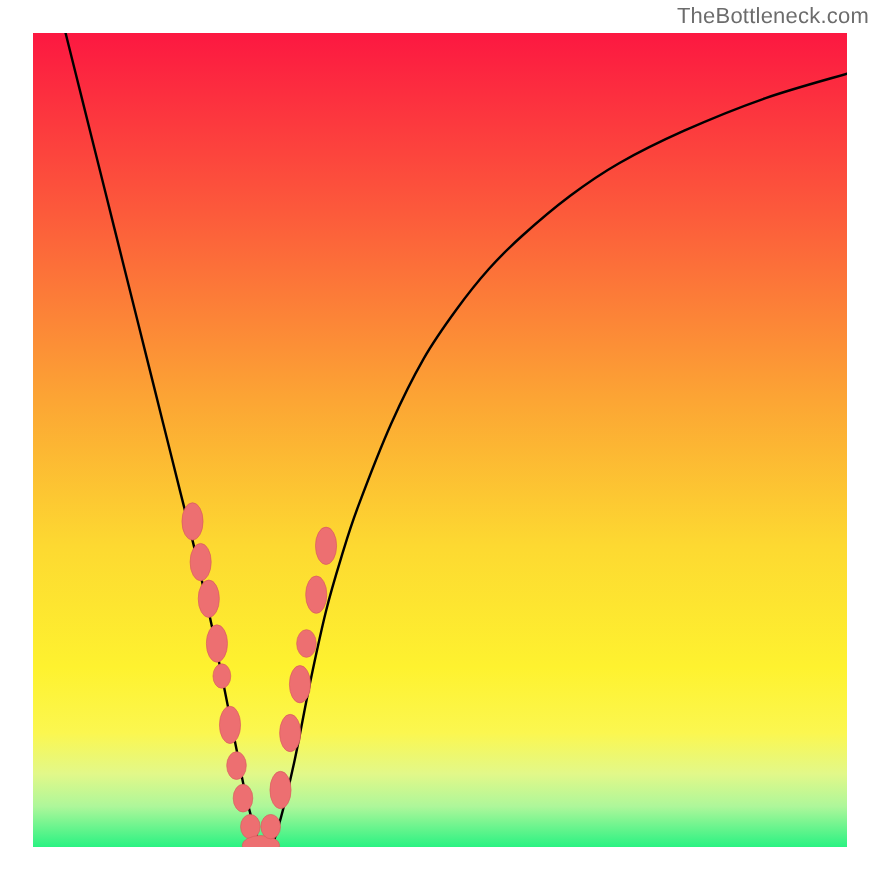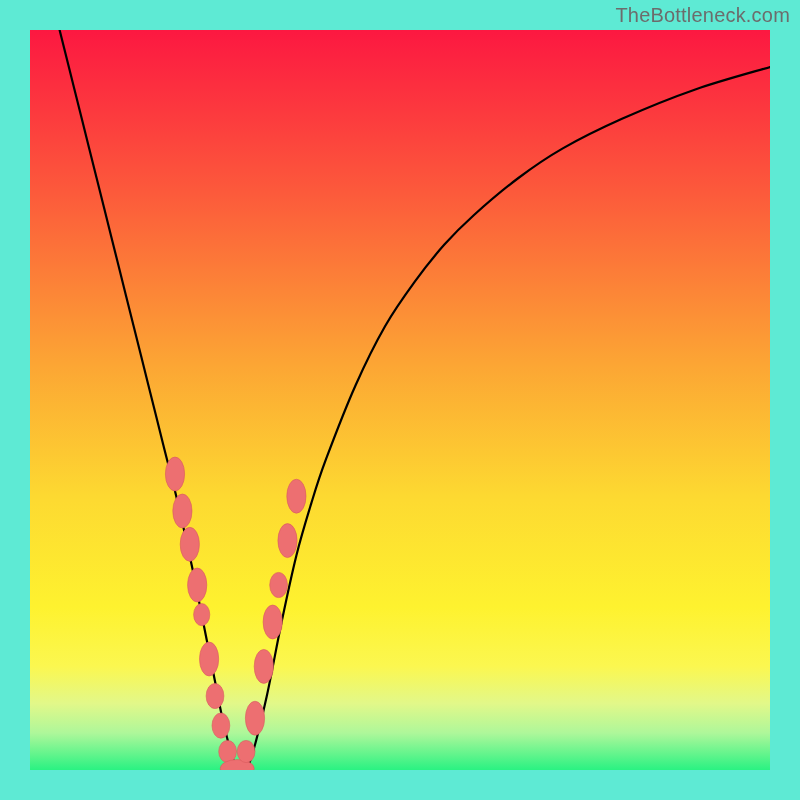--- a/index.html
+++ b/index.html
@@ -8,21 +8,21 @@
     width: 800px;
     height: 800px;
     overflow: hidden;
     background: #000;
     font-family: Arial, Helvetica, sans-serif;
   }
   .frame {
     position: absolute;
     top: 0; left: 0;
     width: 800px; height: 800px;
-    background: #5eead4;
+    background: #ffffff;
   }
   .plot-area {
     position: absolute;
     top: 30px;
     left: 30px;
     width: 740px;
     height: 740px;
     overflow: hidden;
   }
   .gradient {

